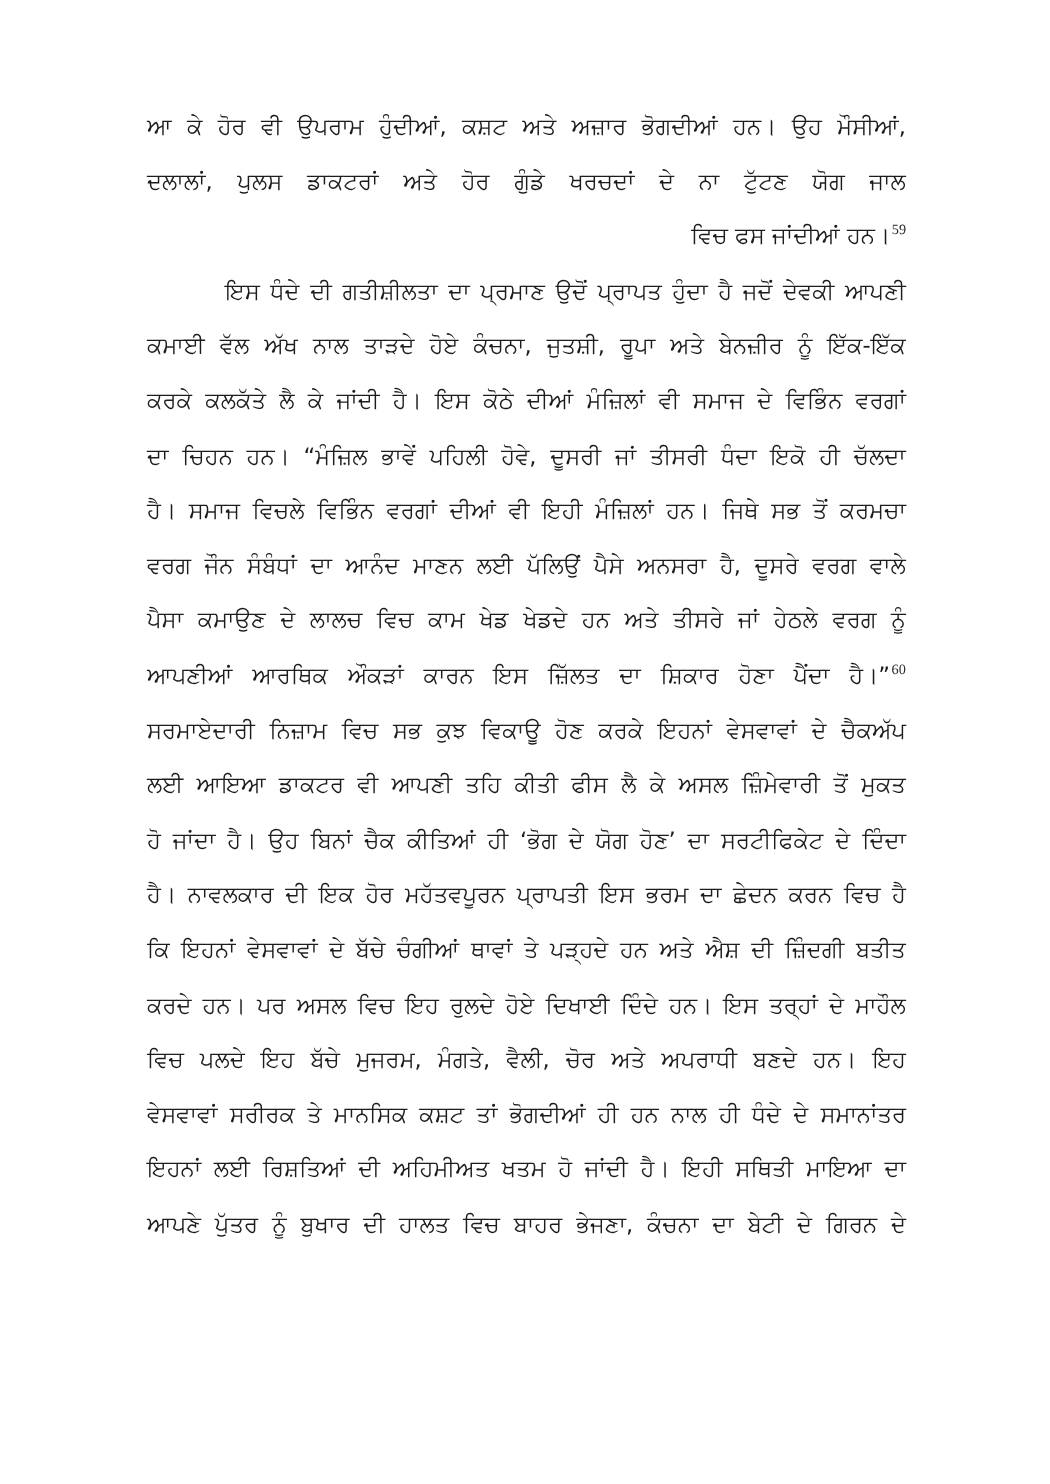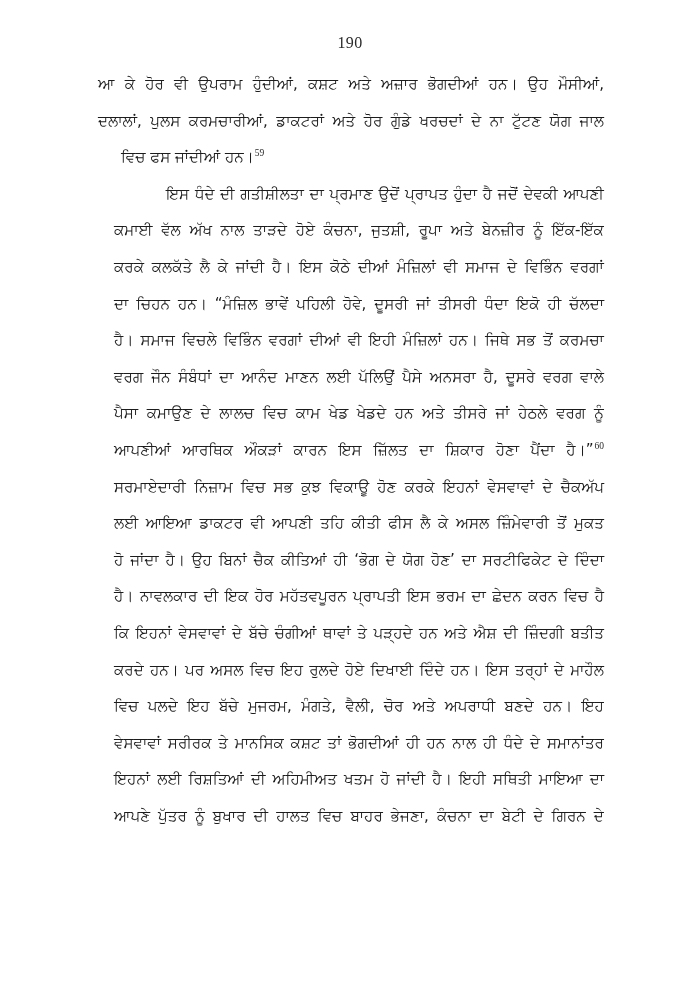--- a/index.html
+++ b/index.html
@@ -44,21 +44,20 @@
     left: 98px;
     width: 506px;
   }
 
   .para {
     margin: 0;
   }
 
   .para + .para {
     margin-top: 0;
-    margin-left: 16px;
   }
 
   .line {
     display: block;
     height: 36.6px;
     line-height: 36.6px;
     font-family: "DejaVu Sans", sans-serif;
     font-size: 15.1px;
     color: #1c1c1c;
     white-space: nowrap;
@@ -71,22 +70,21 @@
     justify-content: space-between;
     white-space: nowrap;
   }
   .line.just > .w {
     display: inline-block;
   }
 
   
   .line.flush {
     display: block;
-    text-align: left;
-    margin-left: 23px;
+    text-align: right;
   }
 
   
   .line.indent {
     padding-left: 52px;
     box-sizing: border-box;
   }
   .line.indent.just {
     padding-left: 52px;
   }
@@ -98,21 +96,20 @@
     line-height: 0;
     color: #2a2a2a;
     margin-left: 1px;
   }
 </style>
 </head>
 <body>
 
 <div class="page">
 
-  <div class="page-number">190</div>
 
   <div class="text-block" id="text-block">
       <div class="para">
         <div class="line just">
           <span class="w">ਆ</span>
           <span class="w">ਕੇ</span>
           <span class="w">ਹੋਰ</span>
           <span class="w">ਵੀ</span>
           <span class="w">ਉਪਰਾਮ</span>
           <span class="w">ਹੁੰਦੀਆਂ,</span>
@@ -120,21 +117,20 @@
           <span class="w">ਅਤੇ</span>
           <span class="w">ਅਜ਼ਾਰ</span>
           <span class="w">ਭੋਗਦੀਆਂ</span>
           <span class="w">ਹਨ।</span>
           <span class="w">ਉਹ</span>
           <span class="w">ਮੌਸੀਆਂ,</span>
         </div>
         <div class="line just">
           <span class="w">ਦਲਾਲਾਂ,</span>
           <span class="w">ਪੁਲਸ</span>
-          <span class="w">ਕਰਮਚਾਰੀਆਂ,</span>
           <span class="w">ਡਾਕਟਰਾਂ</span>
           <span class="w">ਅਤੇ</span>
           <span class="w">ਹੋਰ</span>
           <span class="w">ਗੁੰਡੇ</span>
           <span class="w">ਖਰਚਦਾਂ</span>
           <span class="w">ਦੇ</span>
           <span class="w">ਨਾ</span>
           <span class="w">ਟੁੱਟਣ</span>
           <span class="w">ਯੋਗ</span>
           <span class="w">ਜਾਲ</span>

